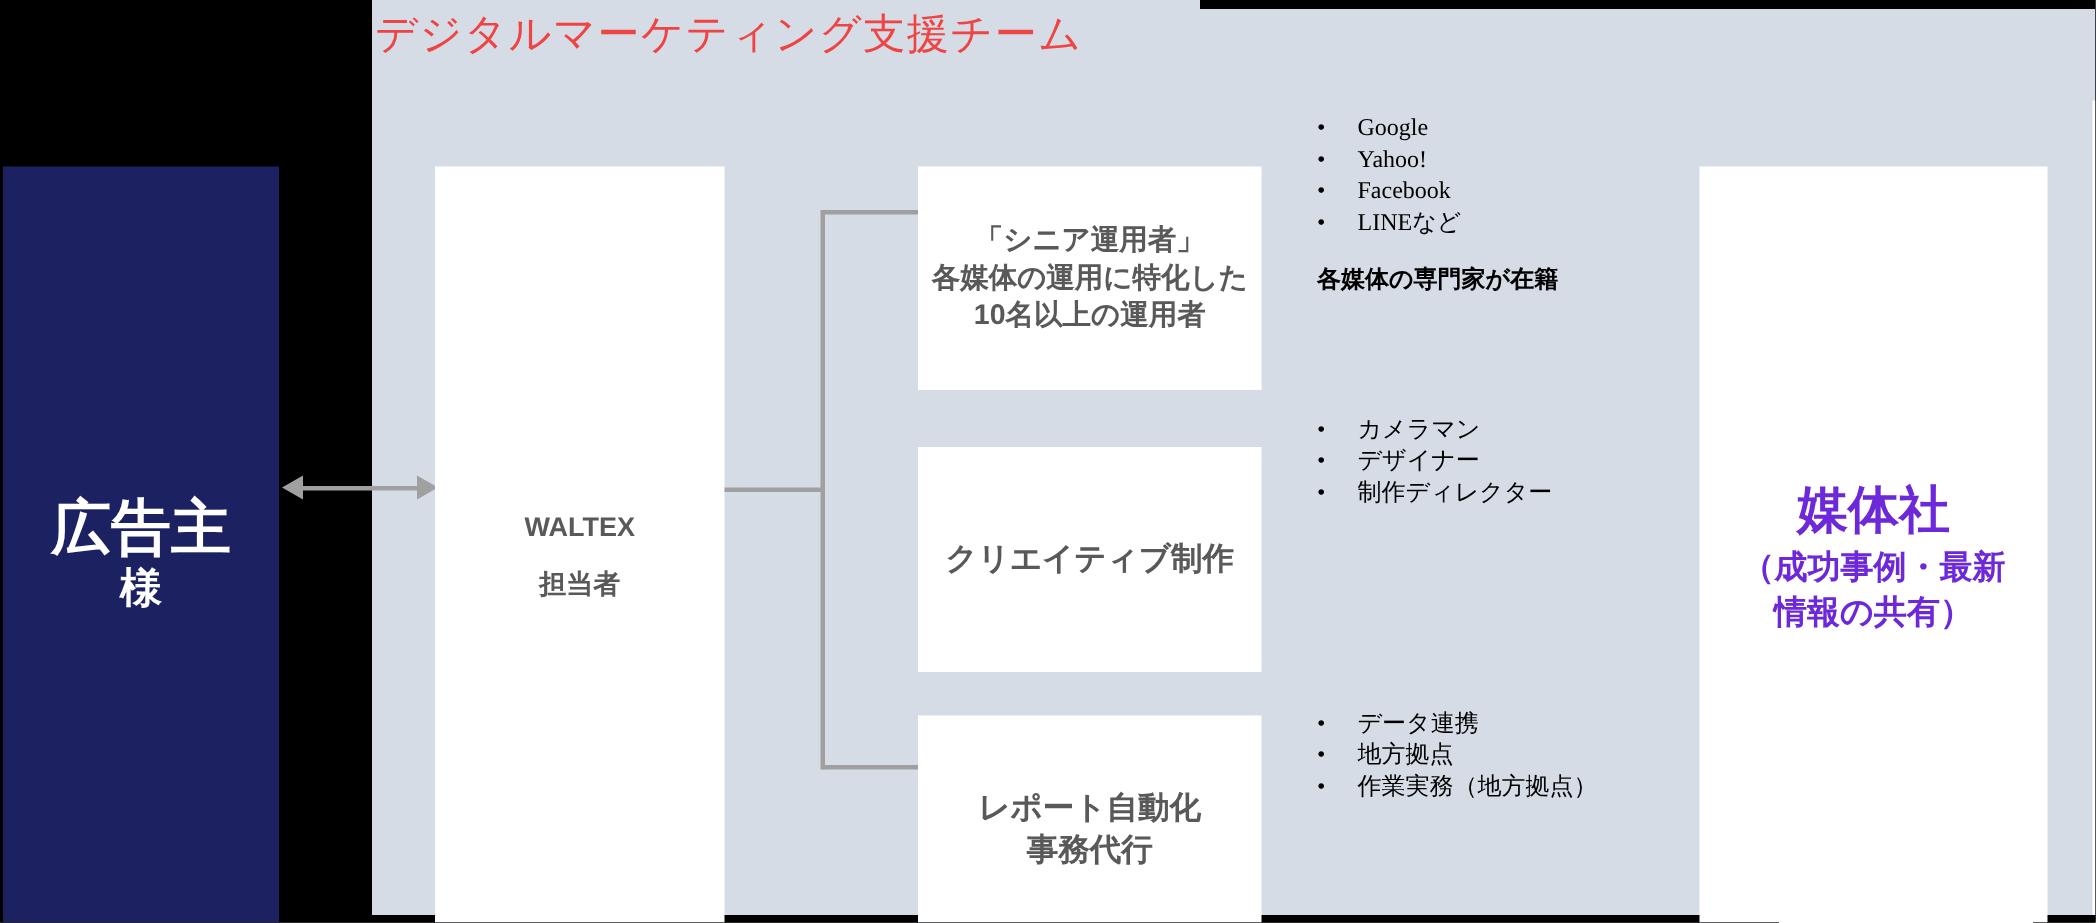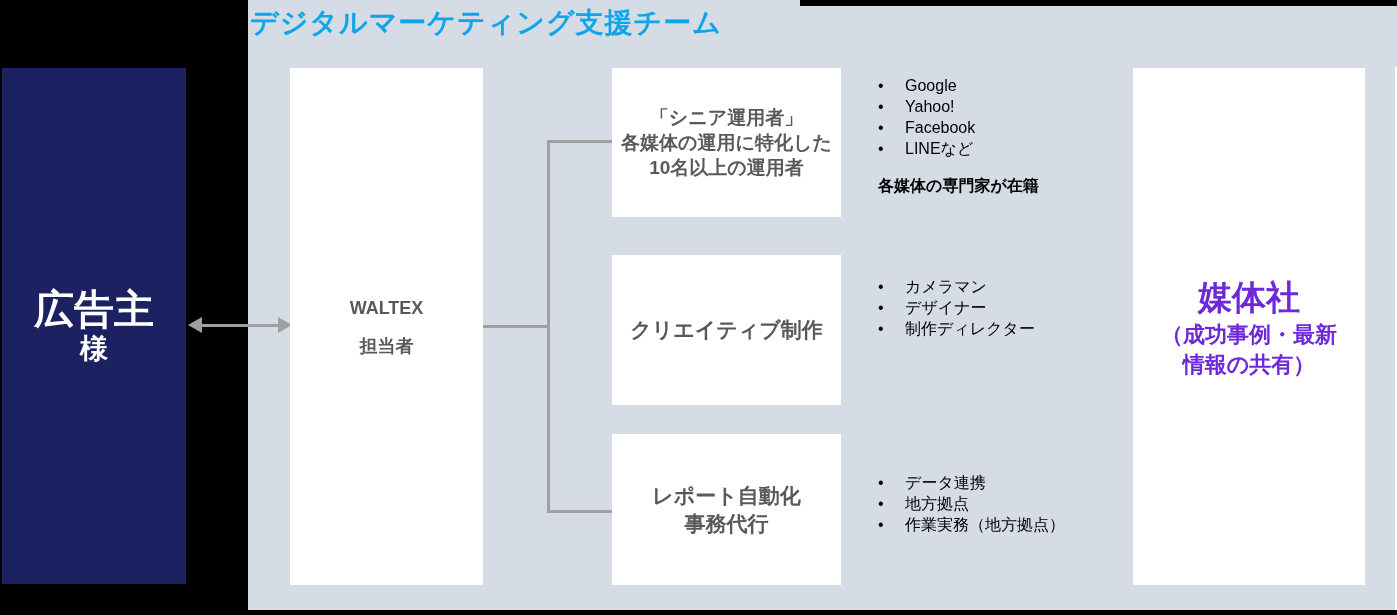--- a/index.html
+++ b/index.html
@@ -3,39 +3,39 @@
 <meta charset="utf-8">
 <style>
   html,body{margin:0;padding:0;background:#000;}
   .stage{
     position:relative;width:1397px;height:615px;background:#000;
     font-family:"Liberation Sans","DejaVu Sans",sans-serif;overflow:hidden;
   }
   .panel{position:absolute;left:248px;top:0;width:1149px;height:610px;background:#D6DCE5;}
   .top-strip{position:absolute;left:800px;top:0;width:597px;height:6px;background:#000;}
   .panel-title{
-    position:absolute;left:250px;top:4px;font-size:28px;font-weight:bold;
-    color:#0ea5e9;letter-spacing:1px;white-space:nowrap;
+    position:absolute;left:250px;top:4px;font-size:28px;font-weight:normal;
+    color:#ef4444;letter-spacing:1px;white-space:nowrap;
   }
-  .box{position:absolute;background:#fff;display:flex;flex-direction:column;justify-content:center;align-items:center;text-align:center;}
+  .box{position:absolute;background:#fff;display:flex;flex-direction:column;justify-content:center;align-items:center;text-align:center;margin-top:43px;}
   .advertiser{
     left:2px;top:68px;width:184px;height:516px;background:#1C2161;color:#fff;
     align-items:center;
   }
   .adv-main{font-size:40px;font-weight:bold;line-height:1;}
   .adv-suffix{font-size:28px;font-weight:bold;line-height:1;align-self:center;margin-top:6px;}
   .waltex{left:290px;top:68px;width:193px;height:517px;color:#595959;font-size:18px;font-weight:bold;line-height:38px;}
   .team-box{left:612px;width:229px;color:#595959;font-weight:bold;}
   .team-box-1{top:68px;height:149px;font-size:19px;line-height:25px;}
   .team-box-2{top:255px;height:150px;font-size:21px;line-height:28px;}
   .team-box-3{top:434px;height:151px;font-size:21px;line-height:28px;}
   .media-box{left:1133px;top:68px;width:232px;height:517px;color:#6d28d9;font-weight:bold;}
   .media-main{font-size:34px;line-height:46px;}
   .media-sub{font-size:22px;line-height:30px;}
-  .bullet-group{position:absolute;left:872px;color:#000;font-size:16px;}
+  .bullet-group{position:absolute;left:872px;color:#000;font-size:16px;font-family:Liberation Serif, serif;}
   .bullet-group ul{list-style:none;margin:0;padding:0;}
   .bullet-group li{position:relative;padding-left:33px;line-height:20px;margin-bottom:1px;white-space:nowrap;}
   .bullet-group li::before{content:"\2022";position:absolute;left:6px;top:0;font-size:16px;}
   .bullets-1{top:76px;}
   .bullets-2{top:277px;}
   .bullets-3{top:473px;}
   .bullet-note{font-weight:bold;margin-top:17px;padding-left:6px;white-space:nowrap;text-align:center;}
   .conn{position:absolute;background:#A0A0A0;}
   .conn-mid{left:483px;top:325px;width:66px;height:3px;}
   .conn-trunk{left:547px;top:140px;width:3px;height:373px;}

